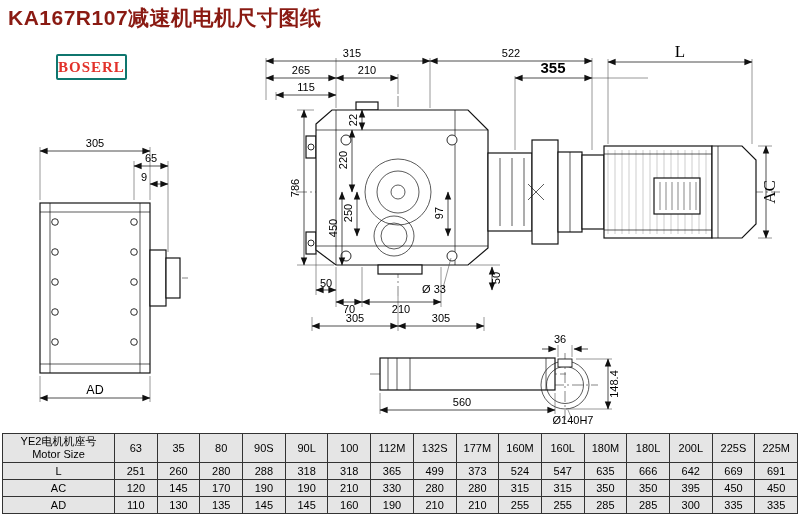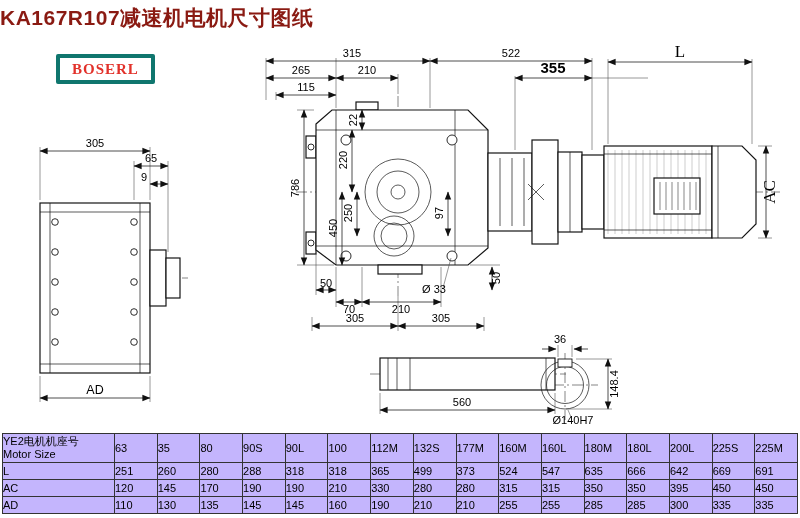--- a/index.html
+++ b/index.html
@@ -1,37 +1,37 @@
 <!DOCTYPE html>
 <html><head>
 <meta charset="utf-8">
 <style>
   *{margin:0;padding:0;box-sizing:border-box}
   html,body{background:#fff}
   body{width:800px;height:518px;overflow:hidden}
   .page{position:relative;width:800px;height:518px;background:#fff;font-family:"Liberation Sans",sans-serif}
-  .title{position:absolute;left:0;top:4px;font-size:21px;font-weight:bold;color:#8a1a12;z-index:3;letter-spacing:.5px;font-family:"Liberation Sans",sans-serif}
-  .logo{position:absolute;left:56px;top:54px;z-index:3;border:4px solid #0f766e;padding:2px 12px;background:#fff;border-radius:2px}
+  .title{position:absolute;left:8px;top:4px;font-size:21px;font-weight:bold;color:#8a1a12;z-index:3;letter-spacing:.5px;font-family:"Liberation Sans",sans-serif}
+  .logo{position:absolute;left:56px;top:54px;z-index:3;border:2px solid #0f766e;padding:2px 0;background:#fff;border-radius:2px}
   .logo span{color:#e2312a;font-family:"Liberation Serif",serif;font-weight:bold;font-size:15px;letter-spacing:1px}
   .drawing{position:absolute;left:0;top:0}
   
   .ol{fill:#fff;stroke:#141414;stroke-width:1.2}
   .tn{fill:none;stroke:#141414;stroke-width:.7}
   .hole{fill:#fff;stroke:#141414;stroke-width:.9}
   .fin{stroke:#9a9a9a;stroke-width:.5}
   .hatch{stroke:#555;stroke-width:.7}
   .ext{stroke:#444;stroke-width:.55;fill:none}
   .dl{stroke:#222;stroke-width:.8;fill:none}
   .cl{stroke:#333;stroke-width:.6;stroke-dasharray:11 3 2 3;fill:none}
   .dt{font-family:"Liberation Sans",sans-serif;font-size:11px;fill:#000;text-anchor:middle}
   .b15{font-size:15px;font-weight:bold}
   .s17{font-family:"Liberation Serif",serif;font-size:17px}
   .d12{font-size:12.5px}
   
-  .dim-table{position:absolute;left:2px;top:433px;width:796px;border-collapse:collapse;table-layout:fixed;text-align:left;font-size:11px;color:#000;background:#c4b5fd;z-index:2}
+  .dim-table{position:absolute;left:2px;top:433px;width:796px;border-collapse:collapse;table-layout:fixed;text-align:center;font-size:11px;color:#000;background:#e5e5e5;z-index:2}
   .dim-table th,.dim-table td{border:1px solid #333;font-weight:normal;padding:1px 0;height:17px;overflow:hidden;white-space:nowrap}
   .dim-table tr:first-child th{height:26px}
   .dim-table .rowhead{width:112px}
   .dim-table .rowhead div{line-height:13px;font-size:11px}
 </style>
 </head>
 <body>
 
 <div class="page">
 

